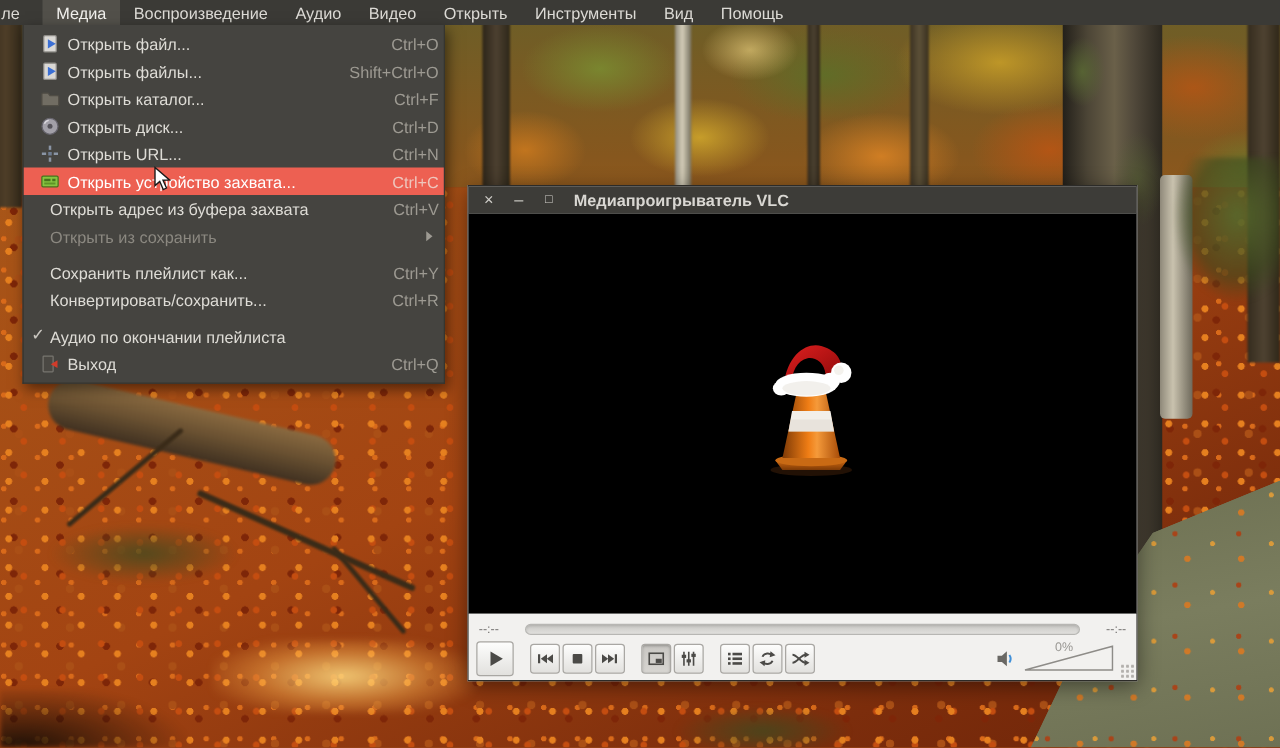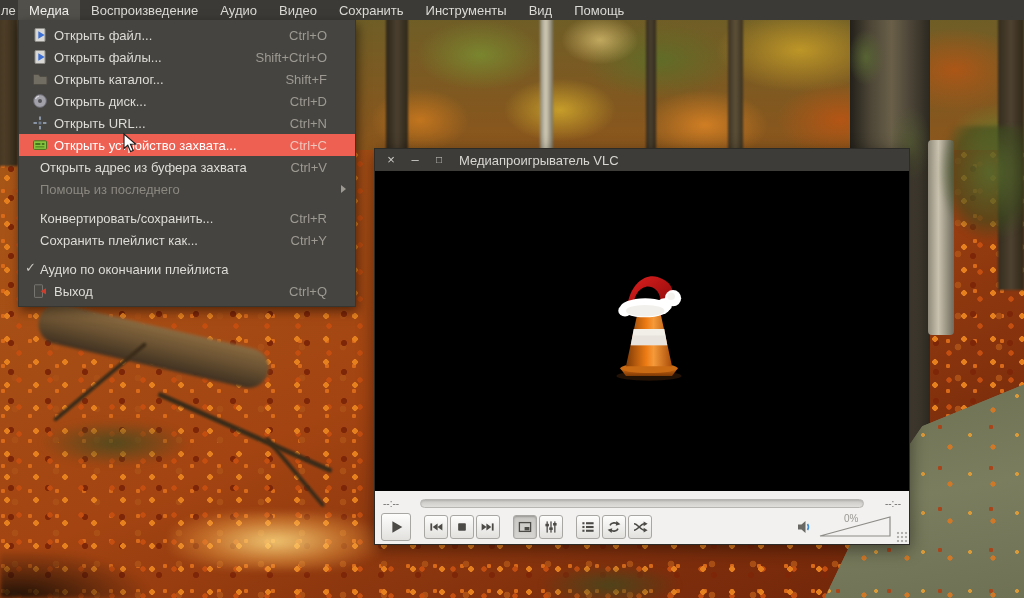--- a/index.html
+++ b/index.html
@@ -75,30 +75,30 @@
       radial-gradient(circle at 17px 30px, #d99a3a 0 1.8px, rgba(0,0,0,0) 2.2px),
       linear-gradient(170deg, #6b6e50 0%, #7a7d5e 55%, #6e7154 100%);
     background-size:43px 37px, 51px 41px, 47px 39px, 100% 100%;
   }
   .dark-corner { position:absolute; z-index:4; left:0; bottom:0; width:170px; height:46px; filter:blur(2px);
     background:radial-gradient(80% 110% at 10% 100%, rgba(16,11,6,.9), transparent 100%); }
 
   
   .menubar { position:absolute; left:0; top:0; width:1024px; height:20px; z-index:50;
     background:#3b3a36; display:flex; align-items:stretch; color:#dcdad5; font-size:13px; }
-  .mb-partial { display:flex; align-items:center; width:18px; overflow:hidden; padding-left:1px; }
+  .mb-partial { display:flex; align-items:center; width:34px; overflow:hidden; padding-left:1px; }
   .mb-item { display:flex; align-items:center; padding:0 11px; cursor:default; white-space:nowrap; }
   .mb-item.active { background:#52504a; color:#f2f1ee; }
 
   
   .dropdown { position:absolute; left:18px; top:20px; width:338px; z-index:50;
     background:#454440; border:1px solid #36352f; border-top:none;
     box-shadow:2px 4px 10px rgba(0,0,0,.5); padding:4px 0; }
   .menu-item { position:relative; height:22px; display:flex; align-items:center;
-    padding:0 28px 0 21px; color:#dedcd6; font-size:13px; white-space:nowrap; }
+    padding:0 4px 0 21px; color:#dedcd6; font-size:13px; white-space:nowrap; }
   .menu-item.has-icon { padding-left:35px; }
   .mi-icon { position:absolute; left:13px; top:3px; width:16px; height:16px; }
   .mi-icon svg { display:block; }
   .mi-label { flex:1; overflow:hidden; }
   .mi-shortcut { color:#9d9a92; margin-left:18px;text-align:right; }
   .menu-item.highlight { background:#ed6052; color:#ffffff; }
   .menu-item.highlight .mi-shortcut { color:#eec6bd; }
   .menu-item.disabled { color:#8b8880; }
   .mi-check { position:absolute; left:6px; top:2px; color:#c9c6bf; font-size:13px; }
   .mi-subarrow { position:absolute; right:9px; top:7px; width:0; height:0;
@@ -106,21 +106,21 @@
   .menu-sep { height:7px; }
 
   
   .vlc-window { position:absolute; left:374px; top:148px; width:536px; height:397px; z-index:10;
     background:#f2f1ef; border:1px solid #2c2b28; box-shadow:0 4px 16px rgba(0,0,0,.45); }
   .titlebar { height:22px; background:#3d3c38; display:flex; align-items:center; color:#d9d7d2; }
   .tb-btn { width:16px; text-align:center; font-size:13px; line-height:20px; color:#cfcdc8; cursor:default; }
   .tb-close { margin-left:8px; }
   .tb-min { margin-left:8px; }
   .tb-max { margin-left:8px; font-size:10px; }
-  .tb-title { margin-left:12px; font-weight:normal; font-size:13px; white-space:nowrap; }
+  .tb-title { margin-left:12px; font-weight:bold; font-size:13px; white-space:nowrap; }
   .video { position:absolute; left:0; top:22px; width:534px; height:320px; background:#000; overflow:hidden; }
   .cone { position:absolute; left:226px; top:96px; width:96px; height:118px; }
   .controls { position:absolute; left:0; bottom:0; width:534px; height:53px; background:#f2f1ef; }
   .seek-row { display:flex; align-items:center; height:20px; padding:4px 8px 0 8px; }
   .time { font-size:10px; color:#737170; width:30px; }
   .time.right { text-align:right; }
   .seekbar { flex:1; height:9px; margin:0 7px; border-radius:5px;
     background:linear-gradient(#c9c8c5,#e0dfdc); border:1px solid #b7b6b3;
     box-shadow:inset 0 1px 2px rgba(0,0,0,.12); }
   .btn-row { display:flex; align-items:center; height:31px; padding:0 18px 0 6px; position:relative; }
@@ -164,21 +164,21 @@
 <div class="mosspatch mp2"></div>
 <div class="path-walk"></div>
 <div class="dark-corner"></div>
 
 <div class="menubar">
   <span class="mb-partial">ле</span>
   <span class="mb-item active">Медиа</span>
   <span class="mb-item">Воспроизведение</span>
   <span class="mb-item">Аудио</span>
   <span class="mb-item">Видео</span>
-  <span class="mb-item">Сохранить</span>
+  <span class="mb-item">Открыть</span>
   <span class="mb-item">Инструменты</span>
   <span class="mb-item">Вид</span>
   <span class="mb-item">Помощь</span>
 </div>
 
 <div class="dropdown">
 
   <div class="menu-item has-icon">
     <span class="mi-icon">
       <svg viewBox="0 0 16 16" width="16" height="16">
@@ -201,21 +201,21 @@
     <span class="mi-shortcut">Shift+Ctrl+O</span>
   </div>
 
   <div class="menu-item has-icon">
     <span class="mi-icon">
       <svg viewBox="0 0 16 16" width="16" height="16">
           <path d="M1.5 4.5 a1 1 0 0 1 1 -1 h4 l1.5 2 h6 a1 1 0 0 1 1 1 v6 a1 1 0 0 1 -1 1 h-11.5 a1 1 0 0 1 -1 -1 z" fill="#716d63" stroke="#504d45"></path>
         </svg>
     </span>
     <span class="mi-label">Открыть каталог...</span>
-    <span class="mi-shortcut">Shift+F</span>
+    <span class="mi-shortcut">Ctrl+F</span>
   </div>
 
   <div class="menu-item has-icon">
     <span class="mi-icon">
       <svg viewBox="0 0 16 16" width="16" height="16">
           <circle cx="8" cy="8" r="6.4" fill="#a2a0a8" stroke="#66646c"></circle>
           <circle cx="8" cy="8" r="2" fill="#55535a"></circle>
           <path d="M3.5 6 A5 5 0 0 1 7 3.2" stroke="#d8d6dc" stroke-width="1.3" fill="none"></path>
         </svg>
     </span>
@@ -249,34 +249,34 @@
     <span class="mi-label">Открыть устройство захвата...</span>
     <span class="mi-shortcut">Ctrl+C</span>
   </div>
 
   <div class="menu-item">
     <span class="mi-label">Открыть адрес из буфера захвата</span>
     <span class="mi-shortcut">Ctrl+V</span>
   </div>
 
   <div class="menu-item disabled">
-    <span class="mi-label">Помощь из последнего</span>
+    <span class="mi-label">Открыть из сохранить</span>
     <span class="mi-subarrow"></span>
   </div>
 
   <div class="menu-sep"></div>
+
+  <div class="menu-item">
+    <span class="mi-label">Сохранить плейлист как...</span>
+    <span class="mi-shortcut">Ctrl+Y</span>
+  </div>
 
   <div class="menu-item">
     <span class="mi-label">Конвертировать/сохранить...</span>
     <span class="mi-shortcut">Ctrl+R</span>
-  </div>
-
-  <div class="menu-item">
-    <span class="mi-label">Сохранить плейлист как...</span>
-    <span class="mi-shortcut">Ctrl+Y</span>
   </div>
 
 
   <div class="menu-sep"></div>
 
   <div class="menu-item">
     <span class="mi-check">✓</span>
     <span class="mi-label">Аудио по окончании плейлиста</span>
   </div>
 

